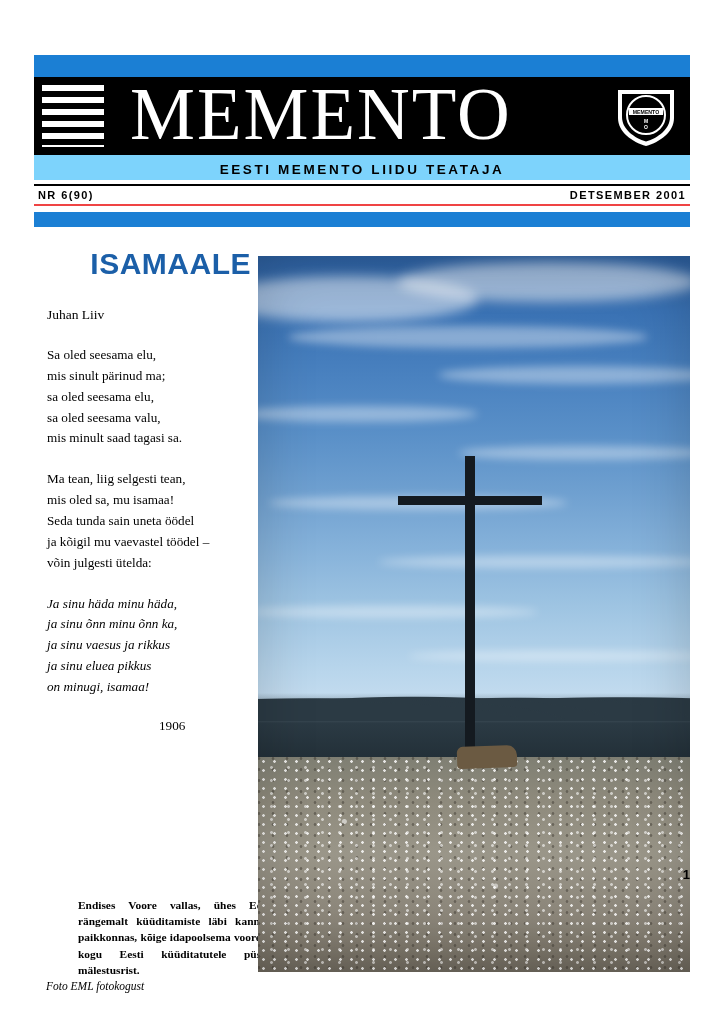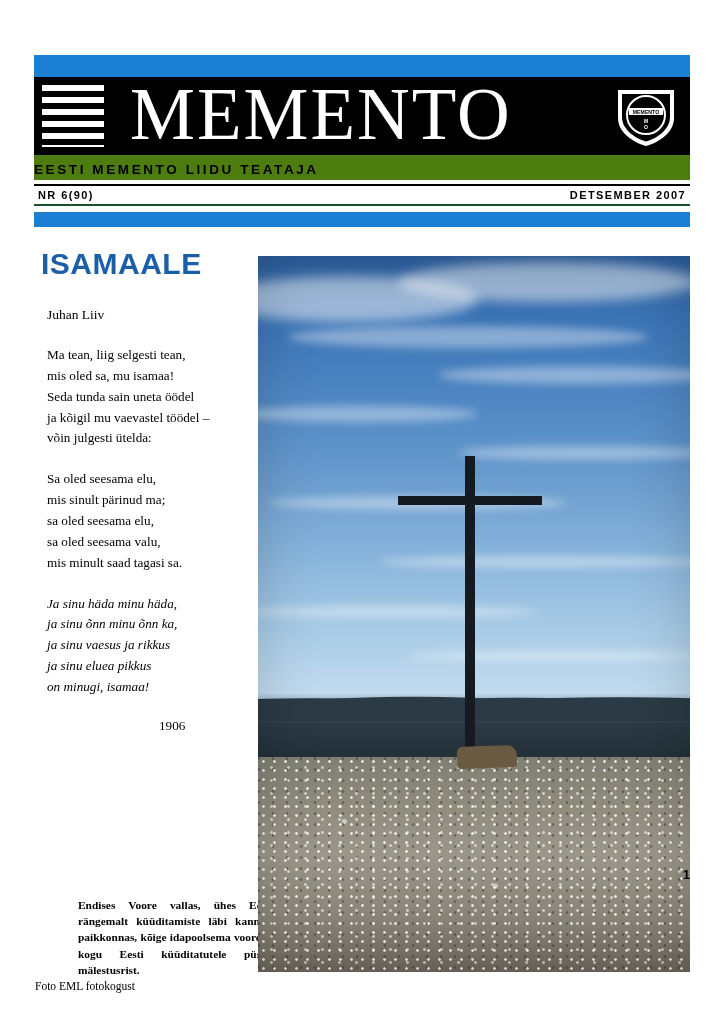--- a/index.html
+++ b/index.html
@@ -69,37 +69,37 @@
     position: absolute;
     right: 12px;
     top: 7px;
     width: 64px;
     height: 64px;
   }
   .logo-shield svg { display: block; }
 
   .subtitle-bar {
     width: 100%;
-    background: #4d7c0f;
-    text-align: left;
+    background: #7dd3fc;
+    text-align: center;
     padding-top: 5px;
     padding-bottom: 2px;
   }
   .subtitle-bar .sub {
     font-family: "Liberation Sans", sans-serif;
     font-weight: bold;
     font-size: 13.5px;
     letter-spacing: 2.6px;
     color: #000;
   }
 
   .issue-row {
     width: 100%;
     border-top: 2px solid #000;
-    border-bottom: 2px solid #14532d;
+    border-bottom: 2px solid #ef4444;
     display: flex;
     justify-content: space-between;
     align-items: center;
     padding: 3px 4px 3px 4px;
     margin-top: 4px;
   }
   .issue-row span {
     font-family: "Liberation Sans", sans-serif;
     font-weight: bold;
     font-size: 11px;
@@ -126,20 +126,21 @@
     top: 0px;
     width: 210px;
   }
   .poem-title {
     font-family: "Liberation Sans", sans-serif;
     font-weight: bold;
     font-size: 30px;
     color: #1b5fa8;
     letter-spacing: 0.5px;
     margin: 0 0 26px 0;
+    text-align: right;
   }
   .poem-author {
     font-family: "Liberation Serif", serif;
     font-size: 13.5px;
     margin: 0 0 22px 6px;
   }
   .stanza {
     margin: 0 0 20px 6px;
     font-family: "Liberation Serif", serif;
     font-size: 13.2px;
@@ -159,23 +160,24 @@
     width: 216px;
     font-family: "Liberation Serif", serif;
     font-size: 11.4px;
     line-height: 1.42;
     font-weight: bold;
     text-align: justify;
     margin-left: 44px;
   }
   .photo-credit {
     position: absolute;
-    left: 1px;
+    left: 12px;
     top: 733px;
     font-family: "Liberation Serif", serif;
+    font-style: italic;
     font-size: 11.5px;
   }
 
   
   .photo {
     position: absolute;
     left: 224px;
     top: 9px;
     width: 432px;
     height: 716px;
@@ -330,41 +332,41 @@
         </svg>
       </div>
     </div>
 
     <div class="subtitle-bar">
       <span class="sub">EESTI MEMENTO LIIDU TEATAJA</span>
     </div>
 
     <div class="issue-row">
       <span>NR 6(90)</span>
-      <span>DETSEMBER 2007</span>
+      <span>DETSEMBER 2001</span>
     </div>
 
     <div class="blue-bar-bottom"></div>
   </div>
 
   <div class="content">
 
     <div class="poem-col">
       <h1 class="poem-title">ISAMAALE</h1>
       <div class="poem-author">Juhan Liiv</div>
+      <div class="stanza" style="white-space: pre-line;">Sa oled seesama elu,
+mis sinult pärinud ma;
+sa oled seesama elu,
+sa oled seesama valu,
+mis minult saad tagasi sa.</div>
       <div class="stanza" style="white-space: pre-line;">Ma tean, liig selgesti tean,
 mis oled sa, mu isamaa!
 Seda tunda sain uneta öödel
 ja kõigil mu vaevastel töödel –
 võin julgesti ütelda:</div>
-      <div class="stanza" style="white-space: pre-line;">Sa oled seesama elu,
-mis sinult pärinud ma;
-sa oled seesama elu,
-sa oled seesama valu,
-mis minult saad tagasi sa.</div>
       <div class="stanza" style="white-space: pre-line; font-style: italic;">Ja sinu häda minu häda,
 ja sinu õnn minu õnn ka,
 ja sinu vaesus ja rikkus
 ja sinu eluea pikkus
 on minugi, isamaa!</div>
       <div class="poem-year">1906</div>
     </div>
 
     <div class="caption-block">Endises Voore vallas, ühes Eestimaa rängemalt küüditamiste läbi kannatanud paikkonnas, kõige idapoolsema voore harjal kogu Eesti küüditatutele püstitatud mälestusrist.</div>
     <div class="photo-credit">Foto EML fotokogust</div>

